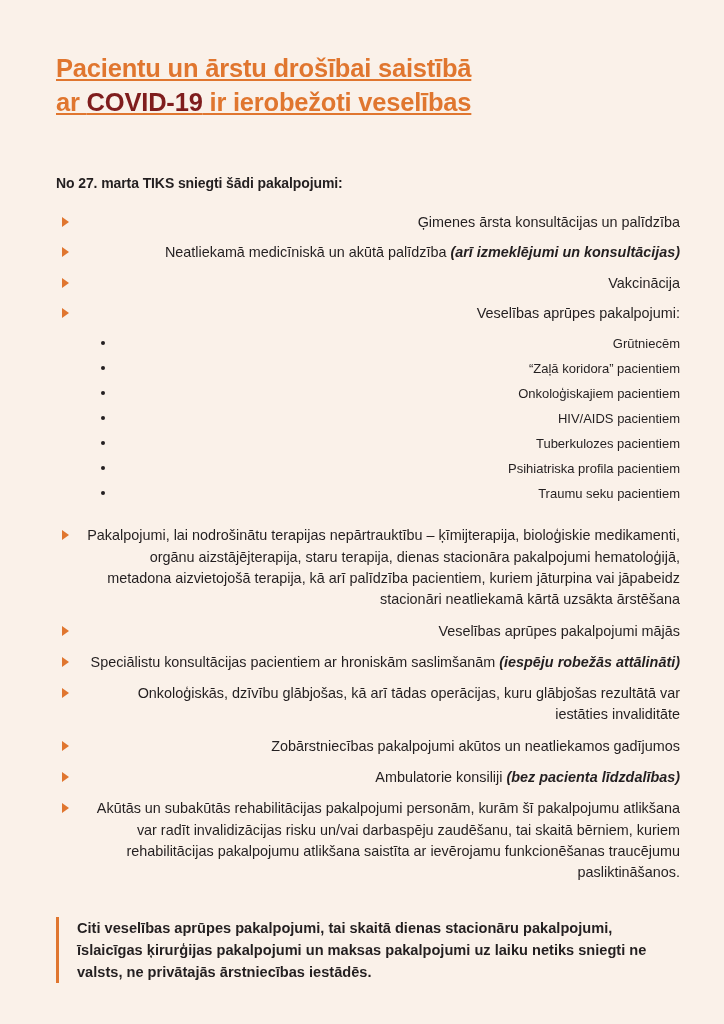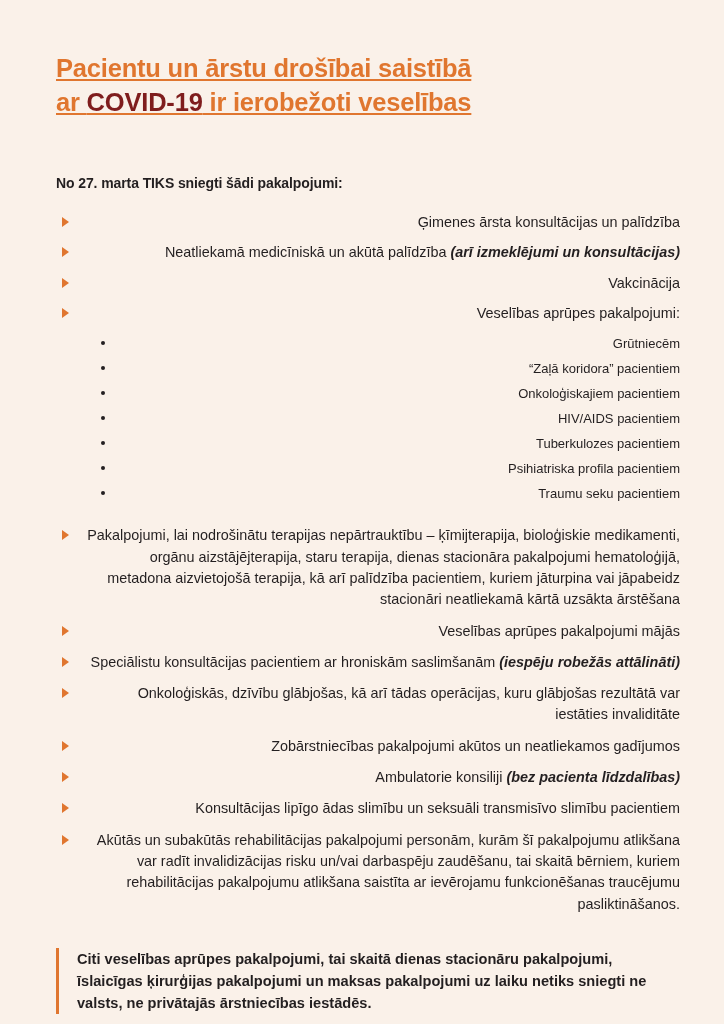--- a/index.html
+++ b/index.html
@@ -220,24 +220,20 @@
     <li class="arrow-item">
       <span class="tri"></span>
       <span>Zobārstniecības pakalpojumi akūtos un neatliekamos gadījumos</span>
     </li>
 
     <li class="arrow-item">
       <span class="tri"></span>
       <span>Ambulatorie konsiliji </span><em>(bez pacienta līdzdalības)</em>
     </li>
 
-    <li class="arrow-item">
-      <span class="tri"></span>
-      <span>Konsultācijas lipīgo ādas slimību un seksuāli transmisīvo slimību pacientiem</span>
-    </li>
 
     <li class="arrow-item">
       <span class="tri"></span>
       <span>Akūtās un subakūtās rehabilitācijas pakalpojumi personām, kurām šī pakalpojumu atlikšana var radīt invalidizācijas risku un/vai darbaspēju zaudēšanu, tai skaitā bērniem, kuriem rehabilitācijas pakalpojumu atlikšana saistīta ar ievērojamu funkcionēšanas traucējumu pasliktināšanos.</span>
     </li>
   </ul>
 
   <div class="callout">
     <p>Citi veselības aprūpes pakalpojumi, tai skaitā dienas stacionāru pakalpojumi, īslaicīgas ķirurģijas pakalpojumi un maksas pakalpojumi uz laiku netiks sniegti ne valsts, ne privātajās ārstniecības iestādēs.</p>
   </div>

